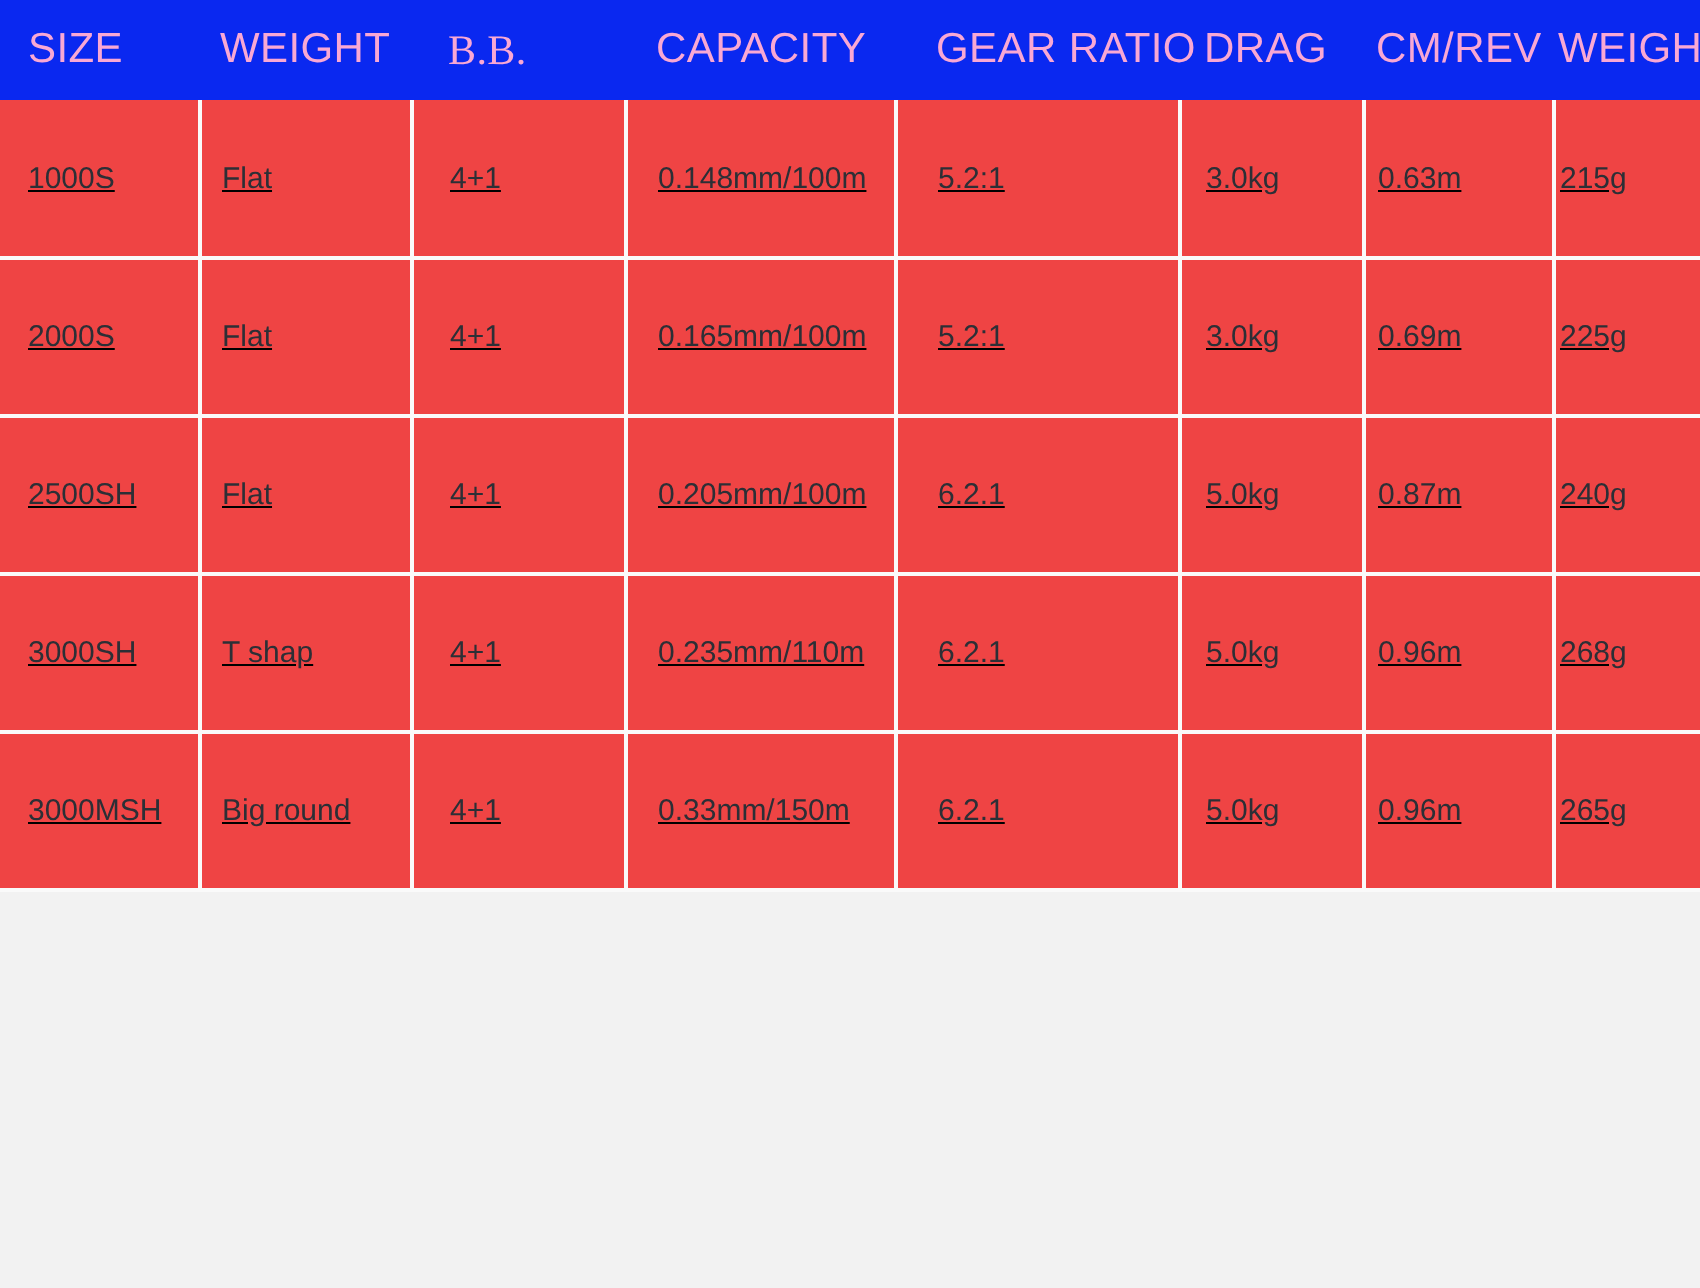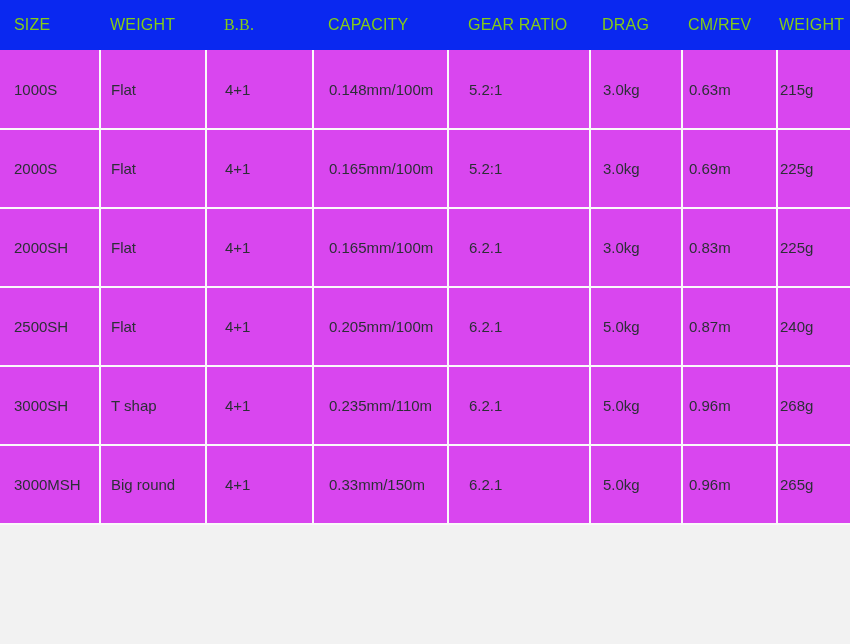--- a/index.html
+++ b/index.html
@@ -42,41 +42,42 @@
   col.c-weight  { width: 73px;  }
 
   
   thead tr.spec-head-row {
     background: #0a28f0;
   }
   thead th {
     height: 50px;
     padding: 0 0 0 16px;
     margin: 12px;
-    color: #84cc16;
-    font-size: 16px;
+    color: #f9a8d4;
+    font-size: 21px;
     font-weight: 400;
     letter-spacing: 0.2px;
     text-align: left;
     vertical-align: middle;
     white-space: nowrap;
     border: 0;
   }
   thead th.th-size    { padding-left: 14px; }
   thead th.th-handle  { padding-left: 10px; }
   thead th.th-bb      { padding-left: 18px; font-family: Liberation Serif, serif; }
   thead th.th-cap     { padding-left: 15px; }
   thead th.th-gear    { padding-left: 20px; }
   thead th.th-drag    { padding-left: 12px; }
   thead th.th-cmrev   { padding-left: 6px;  }
   thead th.th-weight  { padding-left: 2px;  }
 
   
   tbody tr.spec-row {
-    background: #d946ef;
+    background: #ef4444;
+    text-decoration: underline;
   }
   tbody td {
     height: 79px;
     box-sizing: border-box;
     padding: 0 0 0 16px;
     color: #2c2f36;
     font-size: 15px;
     font-weight: 400;
     text-align: left;
     vertical-align: middle;
@@ -135,30 +136,20 @@
           <td class="td-size">2000S</td>
           <td class="td-handle">Flat</td>
           <td class="td-bb">4+1</td>
           <td class="td-cap">0.165mm/100m</td>
           <td class="td-gear">5.2:1</td>
           <td class="td-drag">3.0kg</td>
           <td class="td-cmrev">0.69m</td>
           <td class="td-weight">225g</td>
         </tr>
         <tr class="spec-row">
-          <td class="td-size">2000SH</td>
-          <td class="td-handle">Flat</td>
-          <td class="td-bb">4+1</td>
-          <td class="td-cap">0.165mm/100m</td>
-          <td class="td-gear">6.2.1</td>
-          <td class="td-drag">3.0kg</td>
-          <td class="td-cmrev">0.83m</td>
-          <td class="td-weight">225g</td>
-        </tr>
-        <tr class="spec-row">
           <td class="td-size">2500SH</td>
           <td class="td-handle">Flat</td>
           <td class="td-bb">4+1</td>
           <td class="td-cap">0.205mm/100m</td>
           <td class="td-gear">6.2.1</td>
           <td class="td-drag">5.0kg</td>
           <td class="td-cmrev">0.87m</td>
           <td class="td-weight">240g</td>
         </tr>
         <tr class="spec-row">

